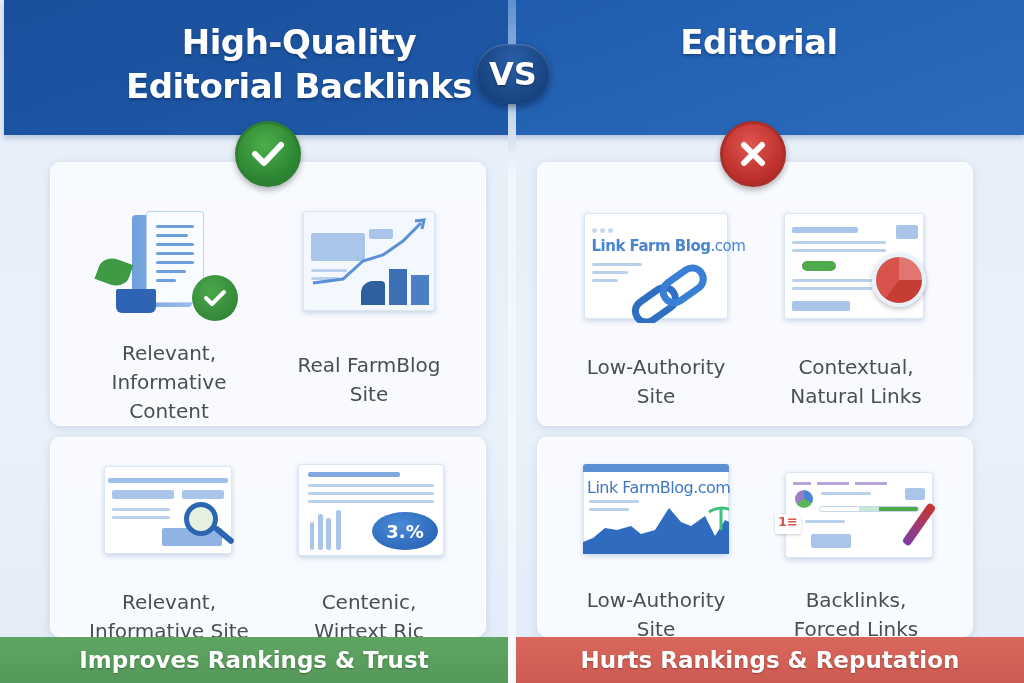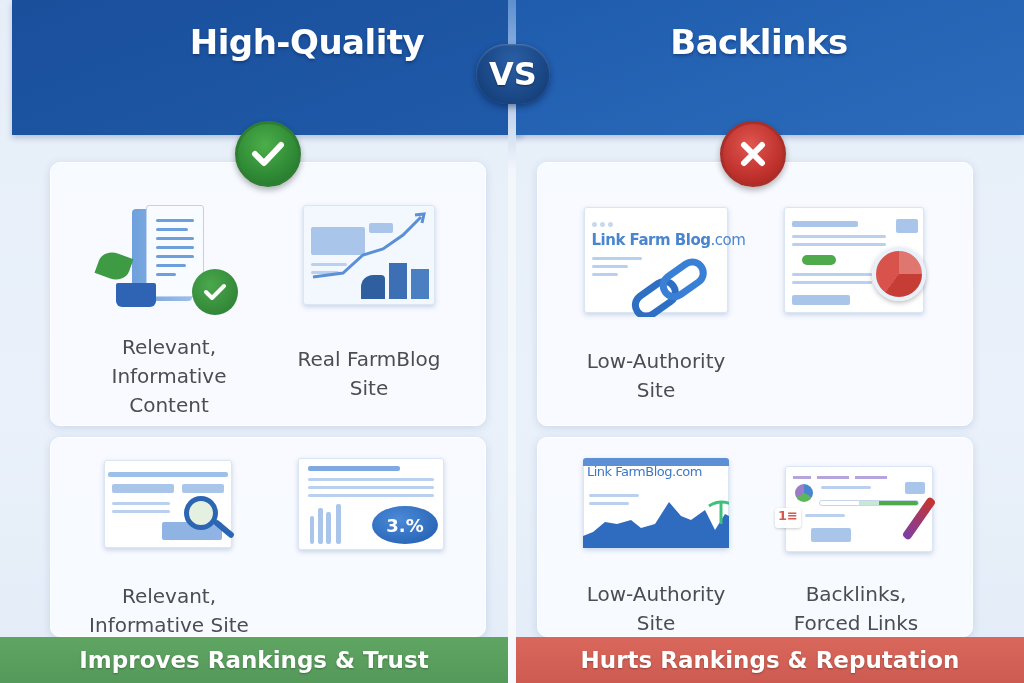--- a/index.html
+++ b/index.html
@@ -7,21 +7,21 @@
   body {
     font-family: "DejaVu Sans", sans-serif;
     background: linear-gradient(180deg, #e6eef8 0%, #eaf1fa 60%, #e3ecf7 100%);
     position: relative;
   }
   .header {
     position: absolute; top: 0; height: 135px; width: 510px;
     background: linear-gradient(180deg, #1d5aa8 0%, #1f5cab 100%);
     box-shadow: 0 3px 6px rgba(20,60,120,0.25);
   }
-  .header.left { left: 12px; background: linear-gradient(160deg, #1a4f9c 0%, #1f5aa8 100%); padding-left: 34px; }
+  .header.left { left: 4px; background: linear-gradient(160deg, #1a4f9c 0%, #1f5aa8 100%); padding-left: 34px; }
   .header.right { left: 514px; width: 510px; background: linear-gradient(160deg, #1f5cad 0%, #2c6bbb 100%); }
   .title {
     position: absolute; left: 0; right: 0; text-align: center;
     color: #ffffff; font-weight: bold; font-size: 34px; line-height: 44px;
     text-shadow: 0 2px 3px rgba(0,20,60,0.35);
     letter-spacing: -0.5px;
   }
   .header.left .title { top: 20px; padding-left: 80px; }
   .header.right .title { top: 20px; padding-right: 20px; }
   .divider {
@@ -48,21 +48,21 @@
   .card {
     position: absolute; background: rgba(248,251,255,0.92);
     border-radius: 10px; border: 1px solid #ffffff;
     box-shadow: 0 2px 8px rgba(60,100,160,0.18);
   }
   .card.tl { left: 50px; top: 162px; width: 436px; height: 264px; }
   .card.tr { left: 537px; top: 162px; width: 436px; height: 264px; }
   .card.bl { left: 50px; top: 437px; width: 436px; height: 200px; }
   .card.br { left: 537px; top: 437px; width: 436px; height: 200px; }
   .item { position: absolute; width: 200px; text-align: center; }
-  .item .illus { position: relative; margin: 4px auto; }
+  .item .illus { position: relative; margin: 10px auto; }
   .item .label {
     color: #4a4d52; font-size: 20px; line-height: 29px; white-space: pre-line;
     font-family: "DejaVu Sans", sans-serif;
   }
   .footer {
     position: absolute; top: 637px; height: 46px;
     color: #fff; font-weight: bold; font-size: 23px;
     display: flex; align-items: center; justify-content: center;
     text-shadow: 0 1px 2px rgba(0,0,0,0.3);
   }
@@ -73,25 +73,26 @@
   .line { position: absolute; height: 3px; background: #b9d0ee; border-radius: 2px; }
   .dots { position: absolute; top: 5px; left: 8px; }
   .dots span { display: inline-block; width: 5px; height: 5px; border-radius: 50%; background: #c9d8ec; margin-right: 3px; }
 </style>
 </head>
 <body>
 
 <div class="header left">
   <div class="title">
     <div>High-Quality</div>
+    <div>Editorial Backlinks</div>
   </div>
 </div>
 <div class="header right">
   <div class="title">
-    <div>Backlinks</div>
+    <div>Editorial</div>
   </div>
 </div>
 
 <div class="divider"></div>
 
 <div class="vs-badge">
     <span>VS</span>
   </div>
 
 <div class="status-icon check">
@@ -177,20 +178,22 @@
       <div class="bar" style="left:8px;top:14px;width:66px;height:6px;"></div>
       <div class="bar" style="left:112px;top:12px;width:22px;height:14px;"></div>
       <div class="line" style="left:8px;top:28px;width:94px;"></div>
       <div class="line" style="left:8px;top:36px;width:94px;"></div>
       <div style="position:absolute;left:18px;top:48px;width:34px;height:10px;border-radius:5px;background:#4faa4c;"></div>
       <div class="line" style="left:8px;top:66px;width:80px;"></div>
       <div class="line" style="left:8px;top:74px;width:80px;"></div>
       <div class="bar" style="left:8px;top:88px;width:58px;height:10px;"></div>
       <div style="position:absolute;left:88px;top:40px;width:54px;height:54px;border-radius:50%;background:conic-gradient(#e07670 0 25%,#c53d35 25% 60%,#d8534b 60% 100%);border:4px solid #e8f0fa;box-shadow:0 2px 5px rgba(0,0,0,0.25);"></div>
     </div>
+    <div class="label" style="margin-top:32px;">Contextual,
+Natural Links</div>
   </div>
 </div>
 
 <div class="card bl">
   <div class="item" style="left:18px; top:16px;">
     <div class="illus" style="width:150px;height:96px;">
       <div class="win" style="left:10px;top:2px;width:128px;height:88px;"></div>
       <div class="bar" style="left:14px;top:14px;width:120px;height:5px;background:#9ebfe8;"></div>
       <div class="bar" style="left:18px;top:26px;width:62px;height:9px;"></div>
       <div class="bar" style="left:88px;top:26px;width:42px;height:9px;"></div>
@@ -209,29 +212,31 @@
       <div class="bar" style="left:14px;top:8px;width:92px;height:5px;background:#7fa9e0;"></div>
       <div class="line" style="left:14px;top:20px;width:126px;"></div>
       <div class="line" style="left:14px;top:28px;width:126px;"></div>
       <div class="line" style="left:14px;top:36px;width:126px;"></div>
       <div class="bar" style="left:16px;top:58px;width:4px;height:28px;"></div>
       <div class="bar" style="left:24px;top:50px;width:5px;height:36px;"></div>
       <div class="bar" style="left:32px;top:54px;width:5px;height:32px;"></div>
       <div class="bar" style="left:42px;top:46px;width:5px;height:40px;"></div>
       <div style="position:absolute;left:78px;top:48px;width:66px;height:38px;border-radius:50%;background:radial-gradient(ellipse at 40% 35%,#4b8ad8,#1f5bae);color:#fff;font-weight:bold;font-size:18px;display:flex;align-items:center;justify-content:center;">3.%</div>
     </div>
+    <div class="label" style="margin-top:28px;">Centenic,
+Wirtext Ric</div>
   </div>
 </div>
 
 <div class="card br">
   <div class="item" style="left:18px; top:14px;">
     <div class="illus" style="width:150px;height:96px;">
       <div class="win" style="left:2px;top:2px;width:146px;height:90px;"></div>
       <div style="position:absolute;left:2px;top:2px;width:146px;height:8px;background:#5d8fd4;border-radius:3px 3px 0 0;"></div>
-      <div style="position:absolute;left:6px;top:8px;font-size:13px;color:#3d78c6;white-space:nowrap;letter-spacing:-0.5px;">Link FarmBlog.com</div>
+      <div style="position:absolute;left:6px;top:16px;font-size:16px;color:#3d78c6;white-space:nowrap;letter-spacing:-0.5px;">Link FarmBlog.com</div>
       <div class="line" style="left:8px;top:38px;width:50px;"></div>
       <div class="line" style="left:8px;top:46px;width:40px;"></div>
       <svg style="position:absolute;left:2px;top:44px;" width="146" height="48">
           <polygon points="0,36 10,32 22,22 34,24 48,20 58,28 72,24 86,2 98,16 108,20 122,10 132,30 142,14 146,16 146,48 0,48" fill="#2f6cc0"></polygon>
           <path d="M126 6 Q138 -2 152 6" stroke="#3fc07a" stroke-width="3" fill="none"></path>
           <line x1="138" y1="2" x2="138" y2="24" stroke="#3fc07a" stroke-width="3"></line>
         </svg>
     </div>
     <div class="label" style="margin-top:28px;">Low-Authority
 Site</div>

